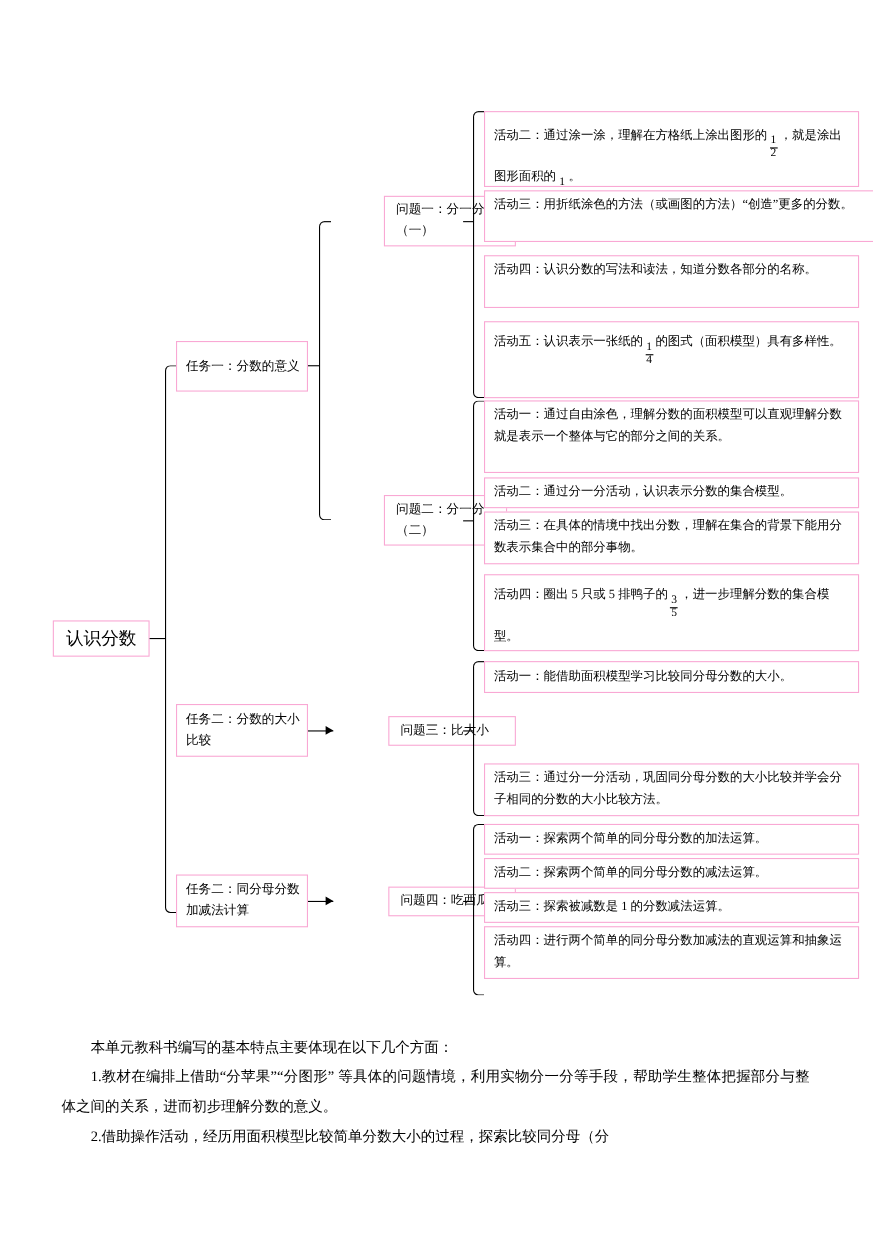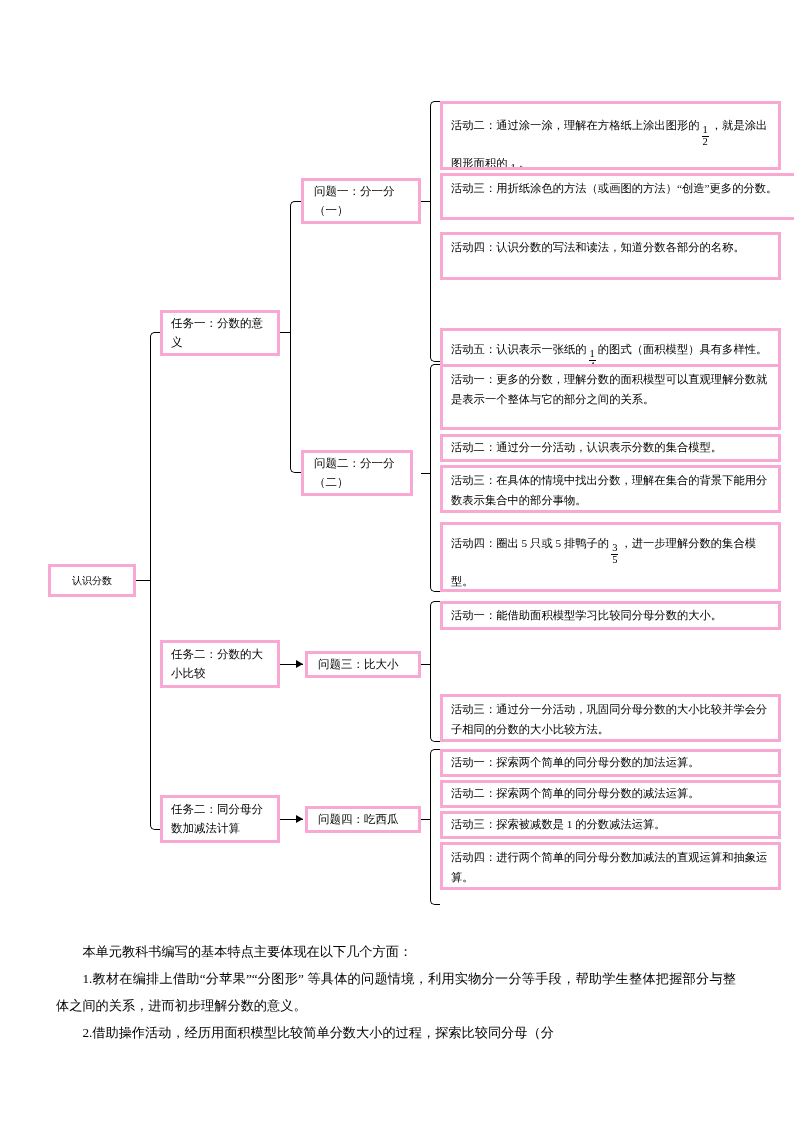--- a/index.html
+++ b/index.html
@@ -21,49 +21,50 @@
     position: absolute;
     left: 0; top: 0;
     width: 794px;
     height: 1123px;
   }
 
   
   .node {
     position: absolute;
     box-sizing: border-box;
-    border: 3px solid #f9a8d4;
+    border: 1px solid #f9a8d4;
     background: #fff;
     font-size: 11.5px;
     line-height: 17px;
     padding: 3px 6px 2px 7px;
     display: flex;
     flex-direction: column;
     justify-content: center;
     overflow: hidden;
   }
   .node.center-text { justify-content: center; }
 
   .node-root {
-    font-size: 10px;
+    font-size: 16px;
     text-align: center;
     padding: 0;
     align-items: center;
   }
 
   .node-task {
     font-size: 11.5px;
     line-height: 19px;
     padding: 4px 4px 4px 8px;
   }
 
   .node-problem {
     font-size: 11.5px;
     line-height: 19px;
     padding: 4px 4px 4px 10px;
+    margin-left: 48px;
   }
 
   .node-activity {
     font-size: 11.3px;
     line-height: 19.5px;
     padding: 3px 5px 3px 8px;
     justify-content: flex-start;
   }
   .node-activity.tall-lead {
     padding-top: 6px;
@@ -198,31 +199,31 @@
   </div>
 
   <div class="node node-activity" style="left:440px; top:173px; width:383px; height:47px;">
     <span>活动三：用折纸涂色的方法（或画图的方法）“创造”更多的分数。</span>
   </div>
 
   <div class="node node-activity" style="left:440px; top:232px; width:341px; height:48px;">
     <span>活动四：认识分数的写法和读法，知道分数各部分的名称。</span>
   </div>
 
-  <div class="node node-activity" style="left:440px; top:292px; width:341px; height:70px; line-height:30px;margin-top:36px;">
+  <div class="node node-activity" style="left:440px; top:292px; width:341px; height:70px; line-height:30px;">
     <div>
       <span>活动五：认识表示一张纸的</span><span class="frac">
           <span class="num">1</span>
           <span class="den">4</span>
         </span><span>的图式（面积模型）</span><span>具有多样性。</span>
     </div>
   </div>
 
   <div class="node node-activity" style="left:440px; top:364px; width:341px; height:66px;">
-    <span>活动一：更多的分数，理解分数的面积模型可以直观理解分数就是表示一个整体与它的部分之间的关系。</span>
+    <span>活动一：通过自由涂色，理解分数的面积模型可以直观理解分数就是表示一个整体与它的部分之间的关系。</span>
   </div>
 
   <div class="node node-activity" style="left:440px; top:434px; width:341px; height:28px; justify-content:center;">
     <span>活动二：通过分一分活动，认识表示分数的集合模型。</span>
   </div>
 
   <div class="node node-activity" style="left:440px; top:465px; width:341px; height:48px;">
     <span>活动三：在具体的情境中找出分数，理解在集合的背景下能用分数表示集合中的部分事物。</span>
   </div>
 

